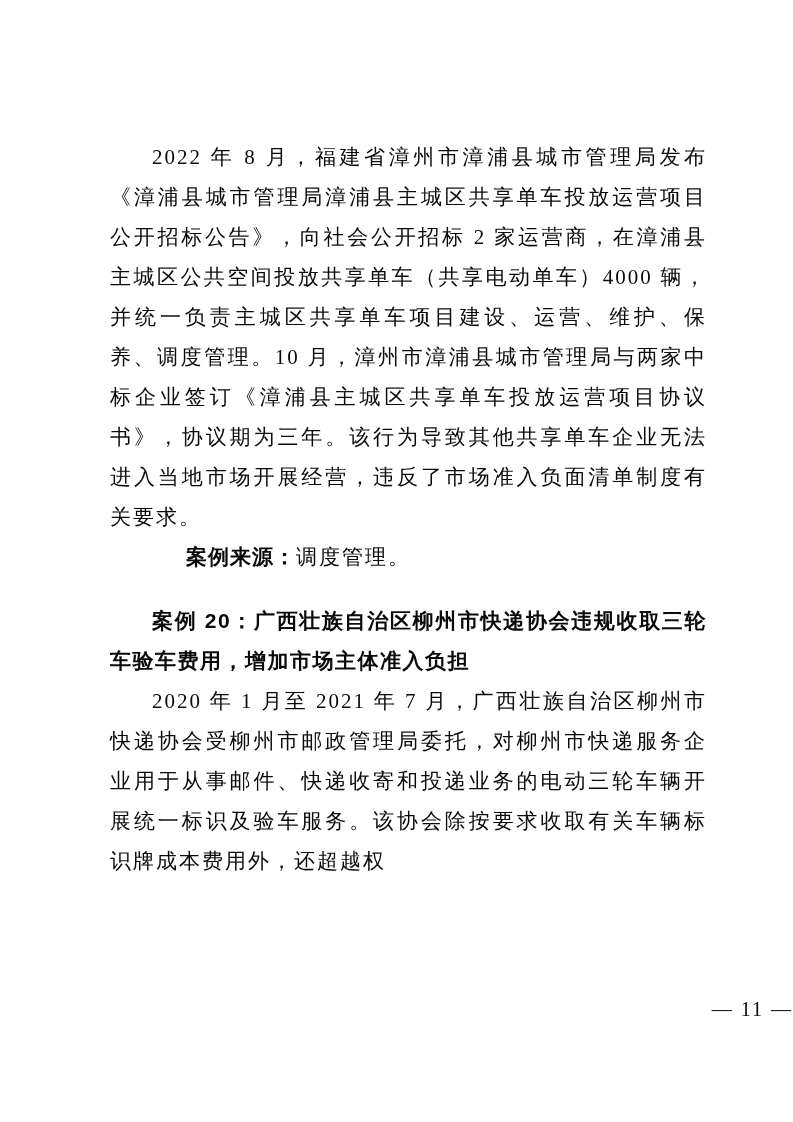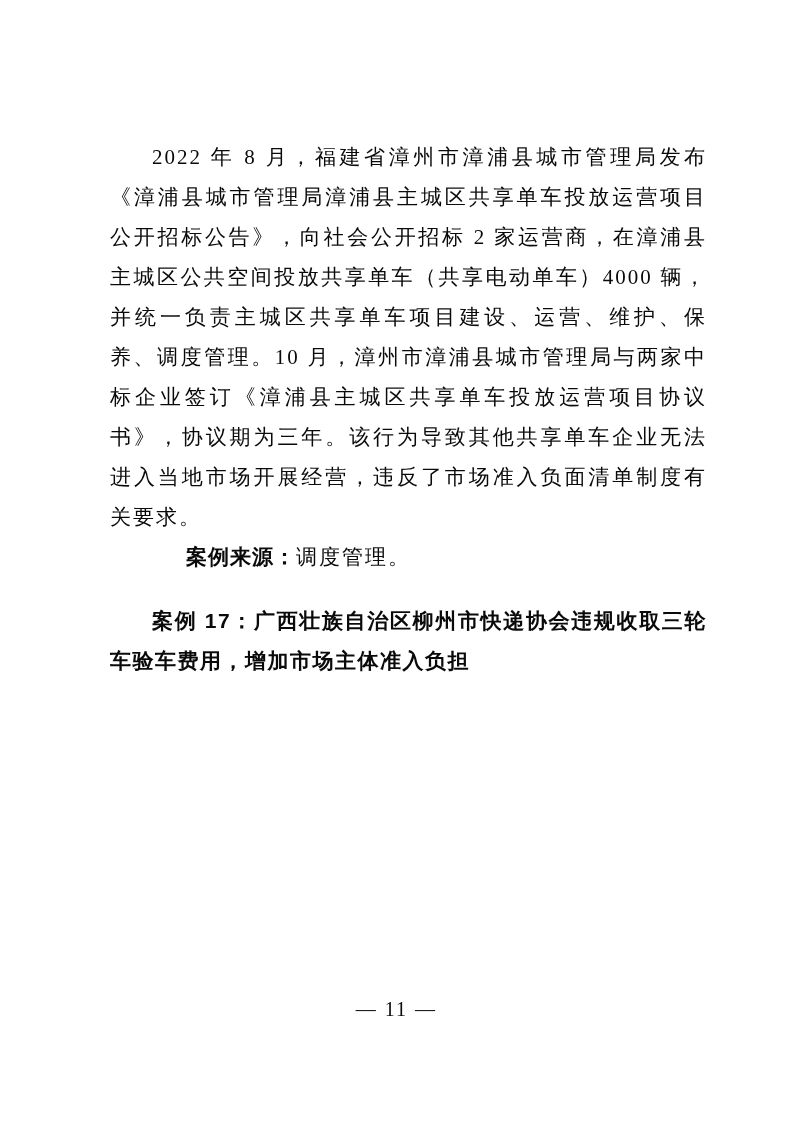--- a/index.html
+++ b/index.html
@@ -48,37 +48,38 @@
     font-family: "Liberation Sans", "DejaVu Sans", sans-serif;
     letter-spacing: 1.5px;
     text-align: justify;
     text-justify: inter-character;
   }
   .footer {
     position: absolute;
     top: 998px;
     left: 0;
     width: 100%;
-    text-align: center;
+    text-align: right;
     font-size: 20px;
     letter-spacing: 2px;
     font-family: "Liberation Serif", "DejaVu Serif", serif;
     color: #0a0a0a;
   }
 </style>
 </head>
 <body>
 
 <div class="page">
   <div class="content">
 
     <p class="body-para">2022 年 8 月，福建省漳州市漳浦县城市管理局发布《漳浦县城市管理局漳浦县主城区共享单车投放运营项目公开招标公告》，向社会公开招标 2 家运营商，在漳浦县主城区公共空间投放共享单车（共享电动单车）4000 辆，并统一负责主城区共享单车项目建设、运营、维护、保养、调度管理。10 月，漳州市漳浦县城市管理局与两家中标企业签订《漳浦县主城区共享单车投放运营项目协议书》，协议期为三年。该行为导致其他共享单车企业无法进入当地市场开展经营，违反了市场准入负面清单制度有关要求。</p>
 
     <p class="body-para"><span class="label">案例来源：</span><span>调度管理。</span></p>
 
 
-    <h2 class="case-heading">案例 17：广西壮族自治区柳州市快递协会违规收取三轮车验车费用，增加市场主体准入负担</h2>
+    <h2 class="case-heading">案例 20：广西壮族自治区柳州市快递协会违规收取三轮车验车费用，增加市场主体准入负担</h2>
 
+    <p class="body-para">2020 年 1 月至 2021 年 7 月，广西壮族自治区柳州市快递协会受柳州市邮政管理局委托，对柳州市快递服务企业用于从事邮件、快递收寄和投递业务的电动三轮车辆开展统一标识及验车服务。该协会除按要求收取有关车辆标识牌成本费用外，还超越权</p>
 
   </div>
 
   <div class="footer">— 11 —</div>
 </div>
 
 </body></html>

